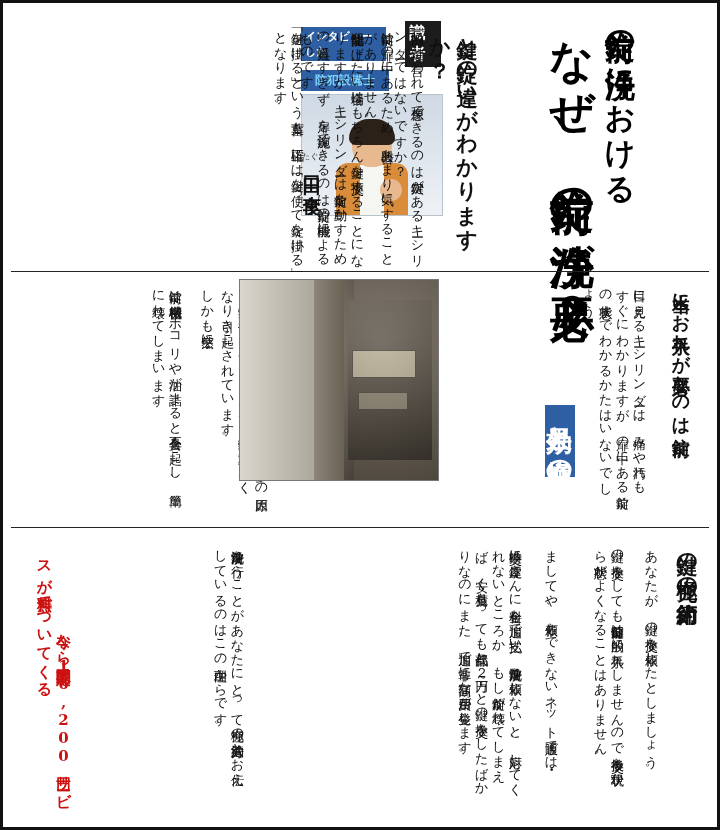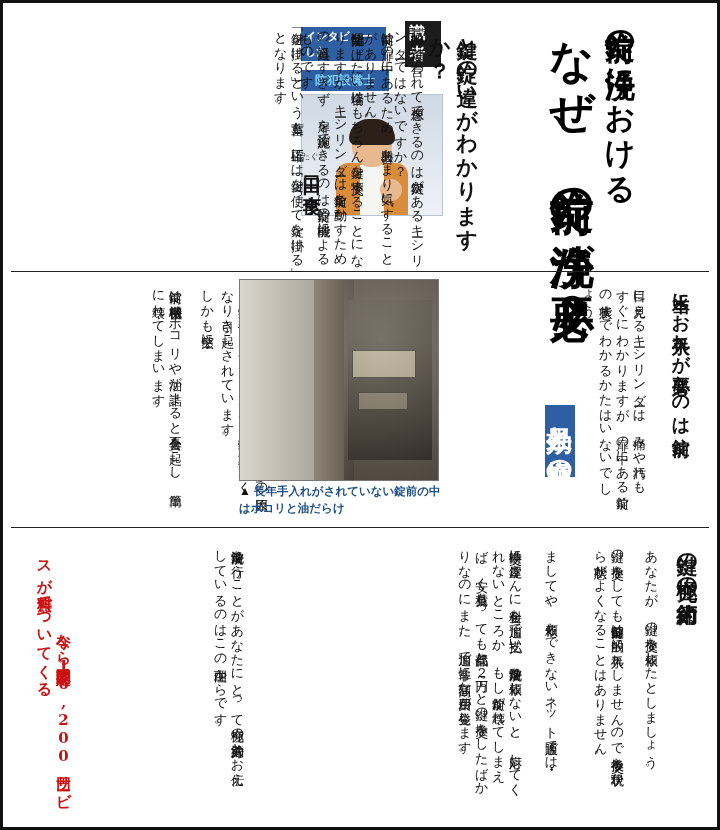--- a/index.html
+++ b/index.html
@@ -352,24 +352,20 @@
 
   <div class="lock-photo">
     <div class="lp-door"></div>
     <div class="lp-frame"></div>
     <div class="lp-mech"></div>
     <div class="lp-bolt"></div>
     <div class="lp-bolt2"></div>
     <div class="lp-dust"></div>
   </div>
 
-  <div class="photo-caption">
-    <span class="arrow-up">▲</span>
-    <span>長年手入れがされていない錠前の中はホコリと油だらけ</span>
-  </div>
 
   <div class="col vtext col-sub sec2-title" style="right:16px; top:536px; height:250px; font-size:21px;">鍵の究極の節約術</div>
 
   <div class="col vtext" style="right:58px; top:538px; height:252px; font-size:13px;">あなたが、鍵の交換を依頼したとしましょう。</div>
 
   <div class="col vtext" style="right:92px; top:538px; height:252px; font-size:13px;">鍵の交換をしても錠前部分は一般的に手入れしませんので交換後も現状から状態がよくなることはありません。</div>
 
   <div class="col vtext" style="right:158px; top:538px; height:252px; font-size:13px;">ましてや、依頼もできないネット通販では・・・</div>
 
   <div class="col vtext" style="right:194px; top:538px; height:252px; font-size:13px;">交換時に錠屋さんに料金を追加で支払い、錠前洗浄を依頼しないと、対応してくれないところか、もし錠前が壊れてしまえば、安く見積もっても部品代と２万円～と鍵の交換をしたばかりなのにまた、追加で非常に高額な費用が発生します。</div>

